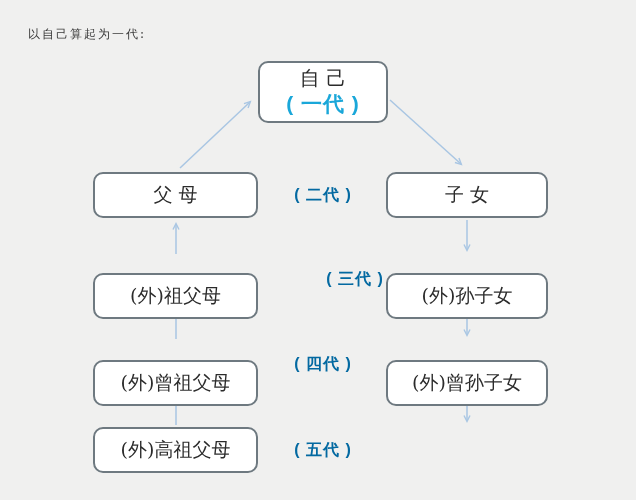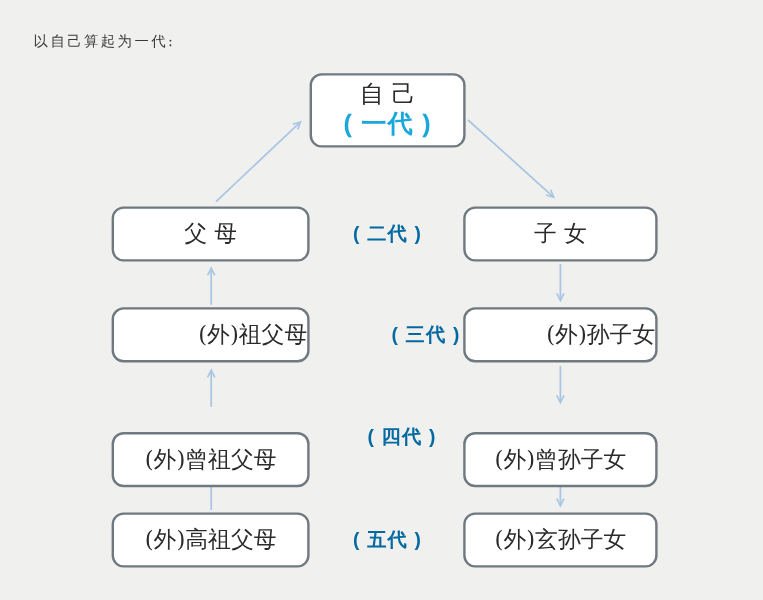--- a/index.html
+++ b/index.html
@@ -43,22 +43,22 @@
   .mid-label {
     position: absolute; left: 258px; width: 130px; z-index: 2;
     display: flex; align-items: center; justify-content: center;
     font-family: "Liberation Sans", sans-serif;
     font-weight: 700; color: #0369a1; font-size: 16px;
     letter-spacing: 1px;
   }
   .lbox { left: 93px;  width: 165px; height: 46px; }
   .rbox { left: 386px; width: 162px; height: 46px; }
   .row2 { top: 172px; align-items: center; } .row2h { top: 172px; height: 46px; }
-  .row3 { top: 256px; justify-content: flex-end; } .row3h { top: 256px; height: 47px; padding-left: 32px; }
-  .row4 { top: 360px; } .row4h { top: 341px; height: 47px; margin-left: 12px; }
+  .row3 { top: 273px; } .row3h { top: 256px; height: 47px; padding-left: 32px; }
+  .row4 { top: 360px; } .row4h { top: 341px; height: 47px; }
   .row5 { top: 427px; } .row5h { top: 427px; height: 47px; }
 </style>
 </head>
 <body>
 
 <div class="canvas">
 
   <svg class="arrow-layer" width="636" height="500" viewBox="0 0 636 500">
     <defs>
       <marker id="arrowhead" markerWidth="10" markerHeight="10" refX="6.5" refY="4" orient="auto" markerUnits="userSpaceOnUse">
@@ -107,17 +107,14 @@
   </div>
   <div class="mid-label row4h">( 四代 )</div>
   <div class="node rbox row4">
     <span>(外)曾孙子女</span>
   </div>
 
   <div class="node lbox row5">
     <span>(外)高祖父母</span>
   </div>
   <div class="mid-label row5h">( 五代 )</div>
-  <div class="node rbox row5">
-    <span>(外)玄孙子女</span>
-  </div>
 
 </div>
 
 </body></html>

